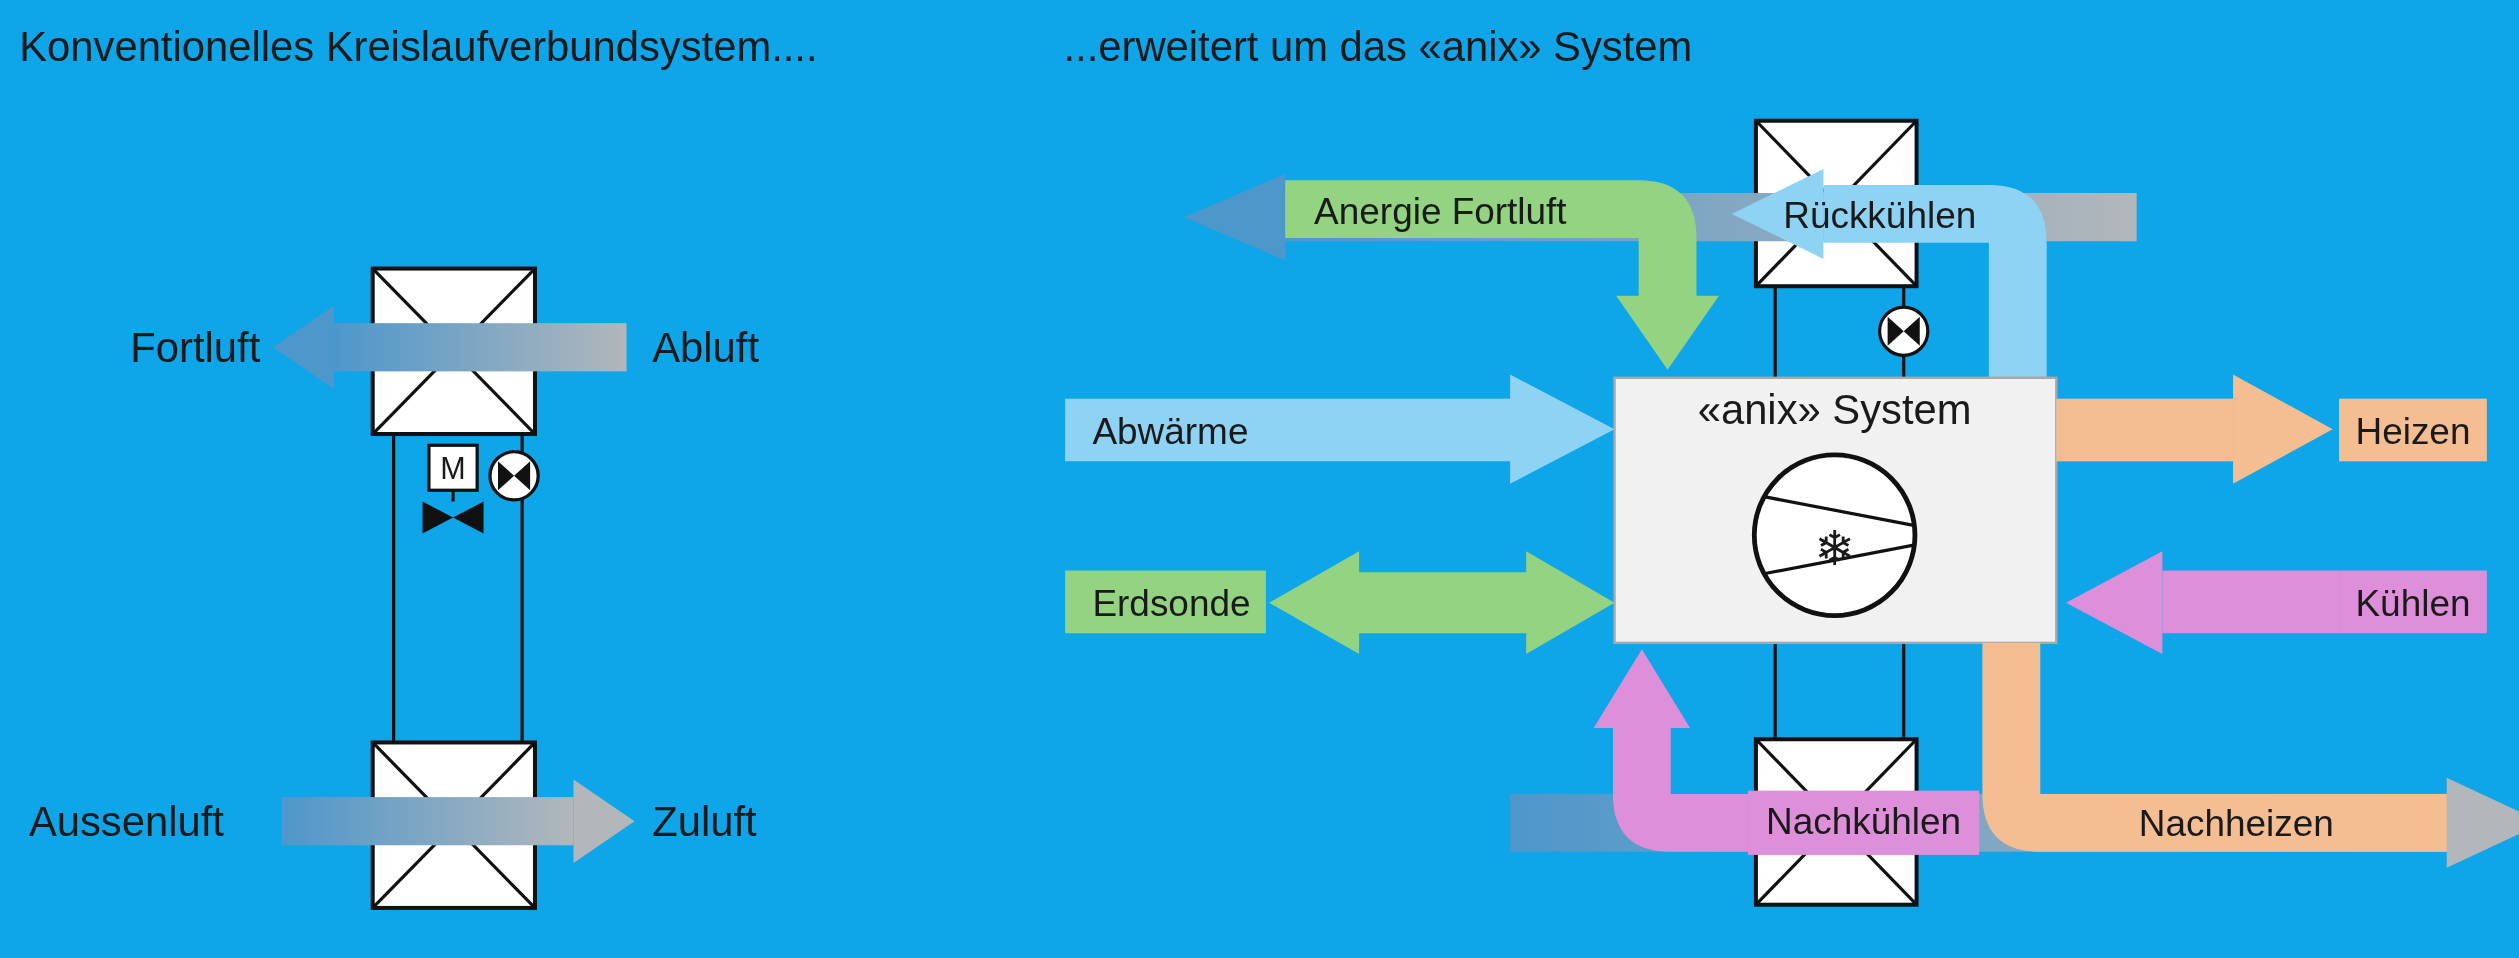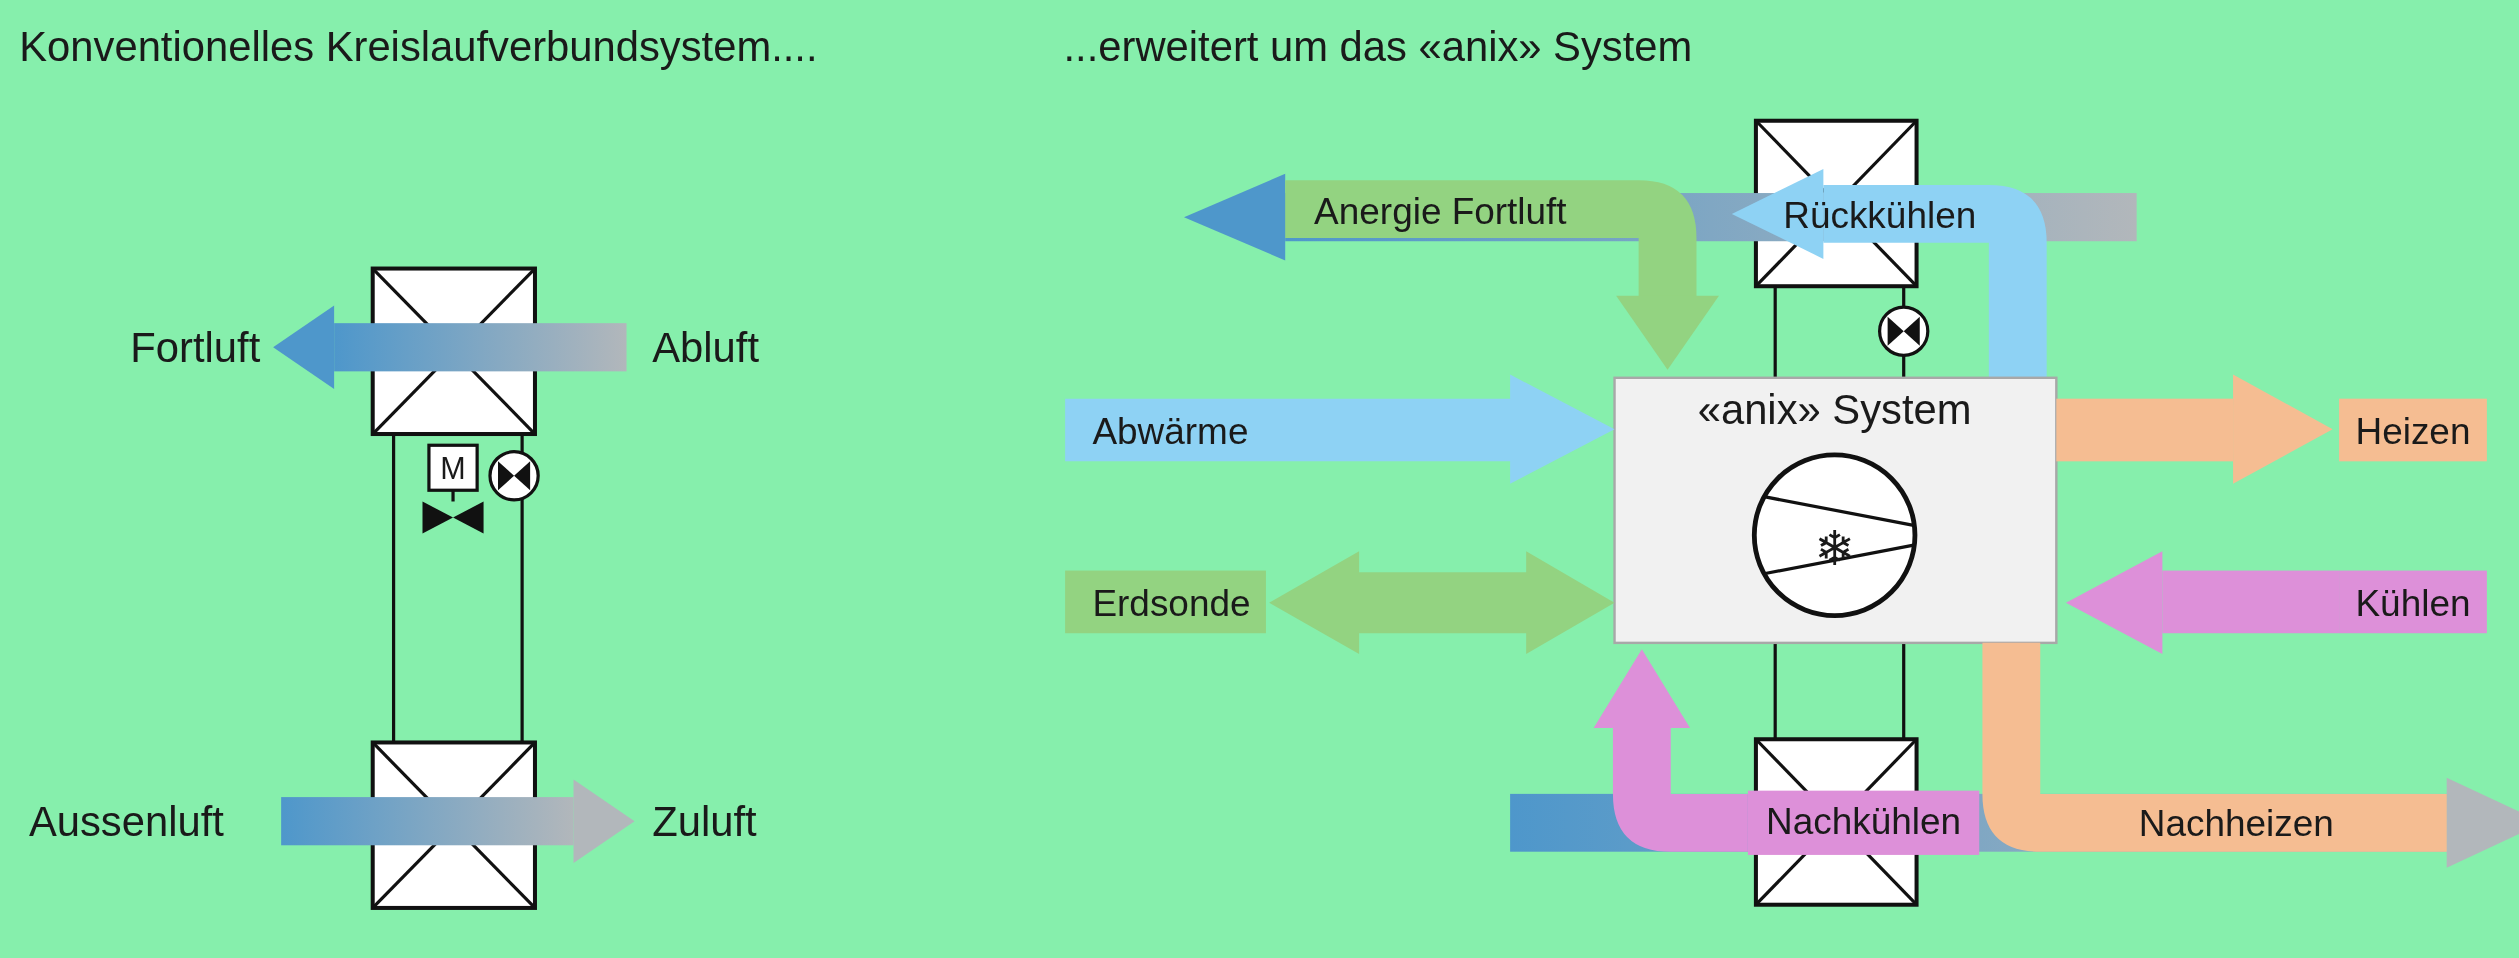--- a/index.html
+++ b/index.html
@@ -1,16 +1,16 @@
 <!DOCTYPE html>
 <html><head>
 <meta charset="utf-8">
 <style>
   html,body{margin:0;padding:0;background:#ffffff;}
-  .canvas{position:relative;width:2519px;height:958px;background:#86efac;overflow:hidden;}
+  .canvas{position:relative;width:2519px;height:958px;background:#0ea5e9;overflow:hidden;}
   svg{display:block;}
   text{font-family:"Liberation Sans",sans-serif;fill:#1a1a1a;}
   .t-title{font-size:26px;}
   .t-big{font-size:26px;}
   .t-label{font-size:23px;}
   .t-m{font-size:19px;}
   .t-anix{font-size:26px;}
   .t-flake{font-size:30px;}
   .hx{fill:#ffffff;stroke:#111111;stroke-width:2.5;}
   .xline{stroke:#111111;stroke-width:2;fill:none;}

